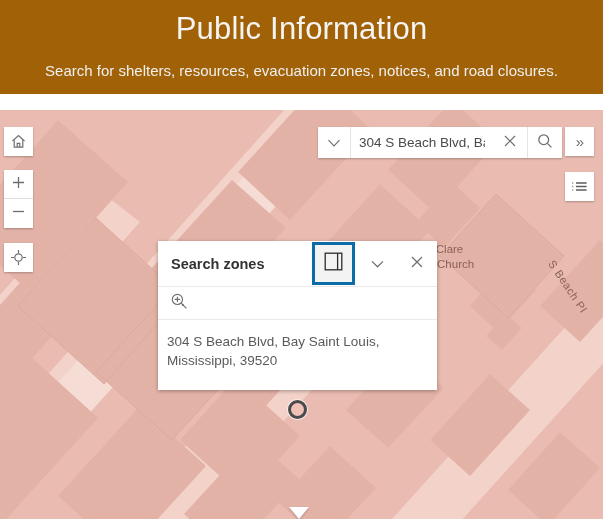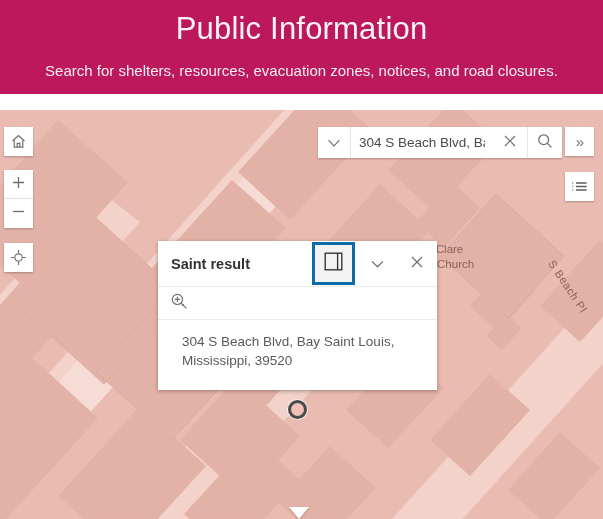--- a/index.html
+++ b/index.html
@@ -21,21 +21,21 @@
     overflow: hidden;
     box-sizing: border-box;
   }
 
   
   .header {
     position: absolute;
     left: 0; top: 0;
     width: 603px;
     height: 94px;
-    background: #be185d;
+    background: #a16207;
     box-sizing: border-box;
     overflow: hidden;
   }
   .header-title {
     position: absolute;
     left: 0; top: 9px;
     width: 603px;
     text-align: center;
     color: #f4f4f4;
     font-size: 31px;
@@ -217,21 +217,21 @@
   .popup-actions {
     height: 33px;
     display: flex;
     align-items: center;
     padding-left: 12px;
     border-bottom: 1px solid #eaeaea;
     box-sizing: border-box;
   }
   .popup-action-zoom { cursor: pointer; display: flex; align-items: center; }
   .popup-content {
-    padding: 12px 14px 20px 24px;
+    padding: 12px 14px 20px 9px;
     box-sizing: border-box;
   }
   .popup-address {
     font-size: 13.5px;
     color: #5a5a5a;
     line-height: 19px;
     max-width: 225px;
   }
   .popup-tail {
     position: absolute;
@@ -389,21 +389,21 @@
             <path d="M10.4 10.4 L14.4 14.4"></path>
           </svg>
         </span>
       </div>
     </div>
 
     <div class="btn-expand">»</div>
 
     <div class="popup">
       <div class="popup-header">
-        <div class="popup-title">Saint result</div>
+        <div class="popup-title">Search zones</div>
         <div class="popup-dock">
           <span>
             <svg width="19" height="19" viewBox="0 0 19 19" fill="none" stroke="#2b2b2b" stroke-width="1.3">
               <rect x="1.2" y="1.2" width="16.6" height="16.6"></rect>
               <path d="M13.6 1.2 V17.8"></path>
             </svg>
           </span>
         </div>
         <div class="popup-chev">
           <span>

